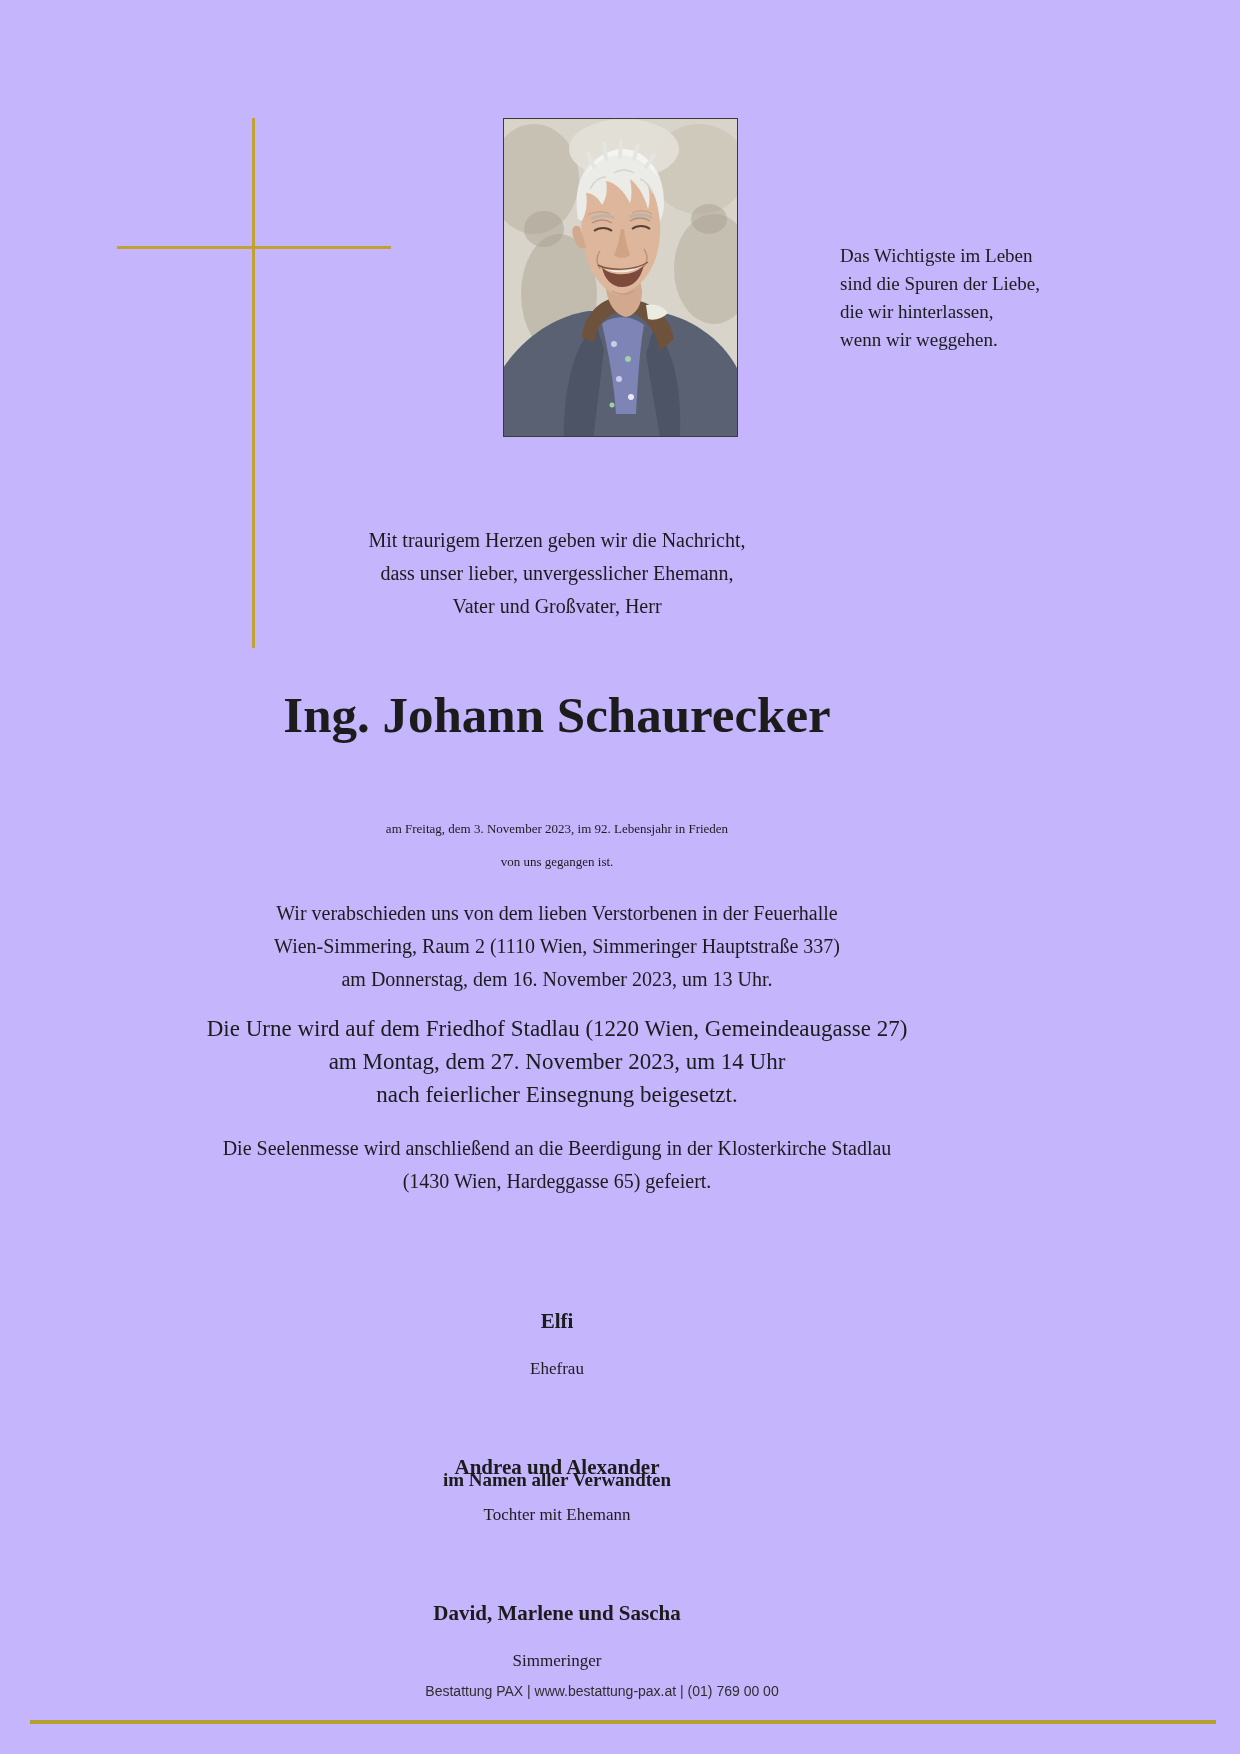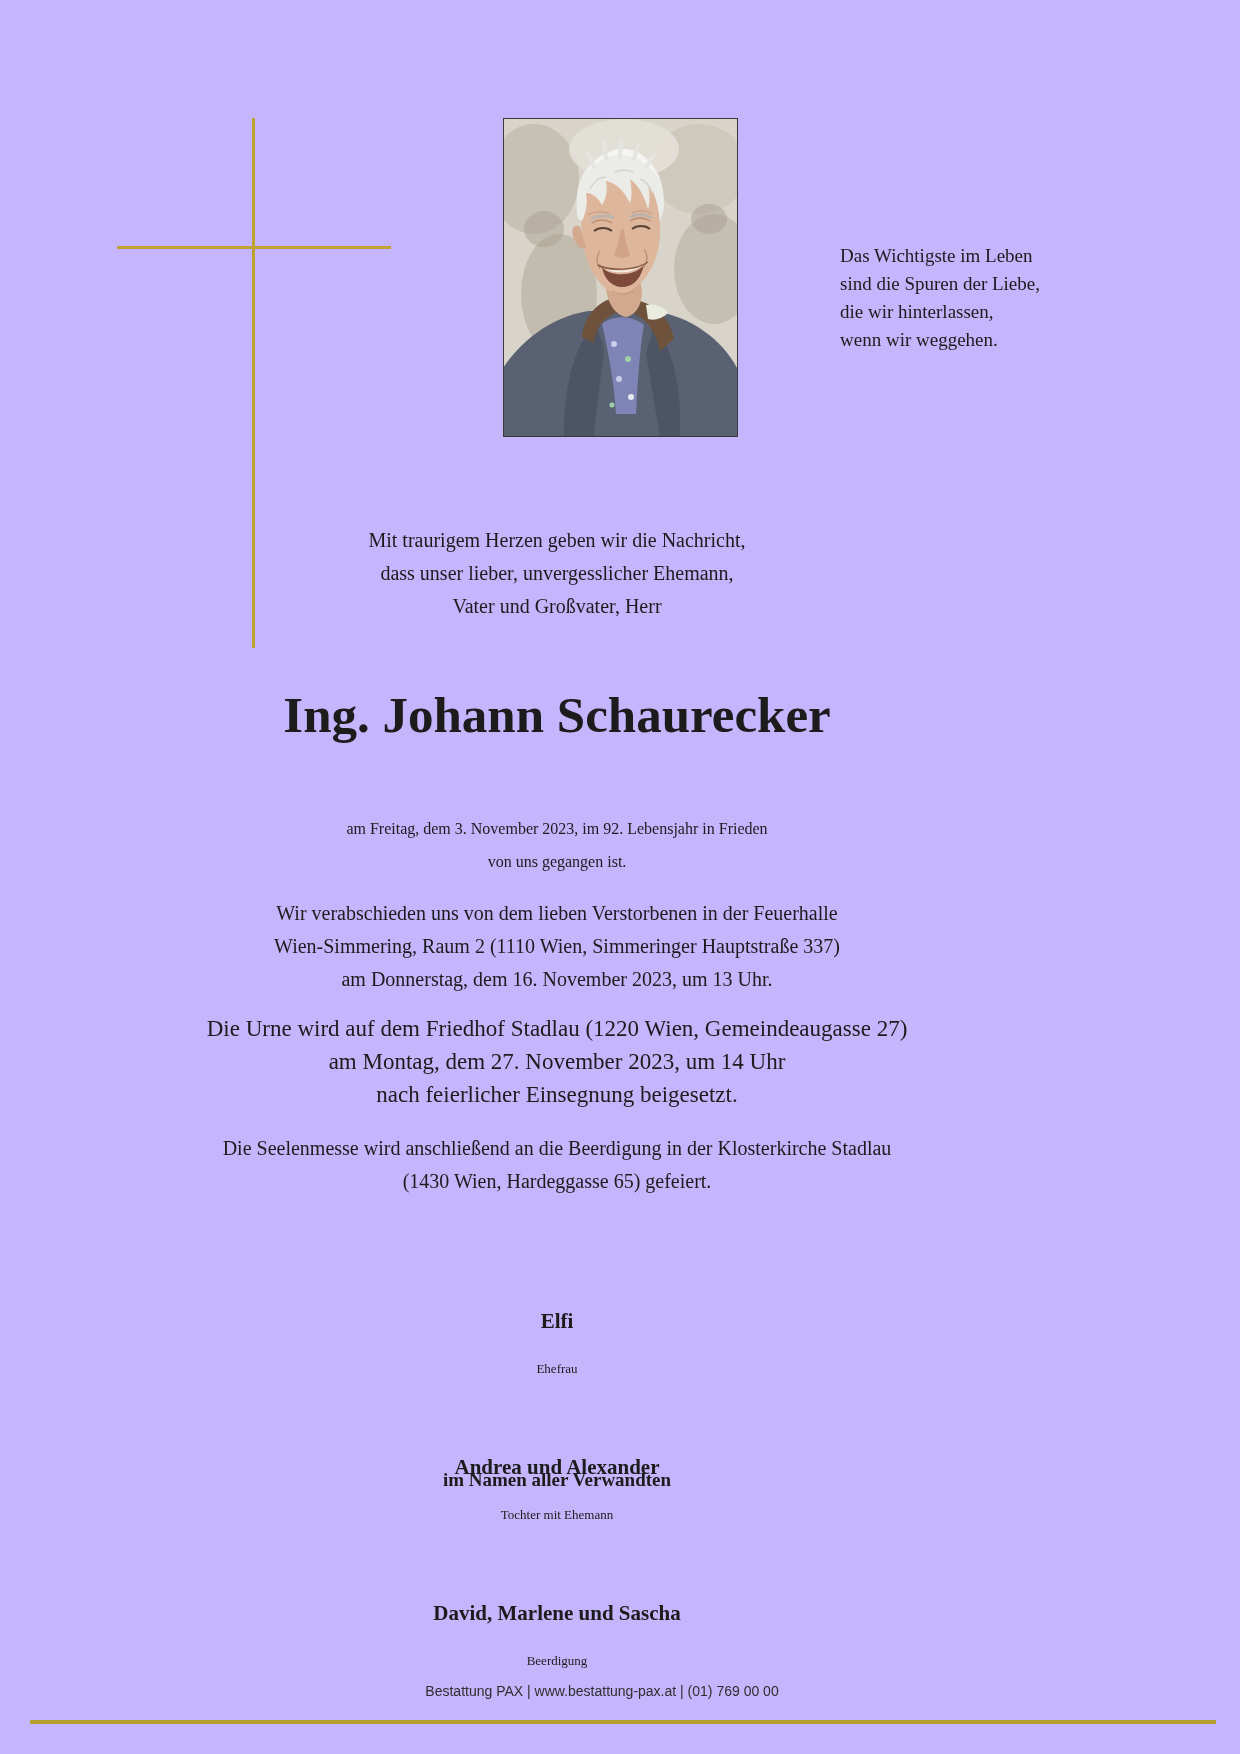--- a/index.html
+++ b/index.html
@@ -52,29 +52,29 @@
   
   .col {
     position: absolute;
     left: 0; width: 1114px;
     text-align: center;
     white-space: pre-line;
   }
   .intro   { top: 524px;  font-size: 20px; line-height: 33px; }
   .name    { top: 681px;  font-size: 51px; line-height: 68px;
              font-weight: bold; margin: 0; white-space: nowrap; }
-  .para-death    { top: 812px;  font-size: 16px; line-height: 33px; }
+  .para-death    { top: 812px;  font-size: 13px; line-height: 33px; }
   .para-farewell { top: 897px;  font-size: 20px; line-height: 33px; }
   .para-urn      { top: 1012px; font-size: 23px; line-height: 33px; }
   .para-mass     { top: 1132px; font-size: 20px; line-height: 33px; }
 
   .family { top: 1258px; }
   .family .member { margin-bottom: 2px; }
   .family .names    { font-weight: bold; font-size: 21px; line-height: 30px; margin-top: 12px; }
-  .family .relation { font-size: 13px; line-height: 30px; }
+  .family .relation { font-size: 17px; line-height: 30px; }
 
   .closing { top: 1468px; font-size: 19px; line-height: 24px; font-weight: bold; }
 
   .note {
     top: 1574px;
     font-size: 18px; line-height: 27px;
     font-style: italic;
   }
 
   .footer {
@@ -195,21 +195,21 @@
     <div class="member">
       <div class="names">Elfi</div>
       <div class="relation">Ehefrau</div>
     </div>
     <div class="member">
       <div class="names">Andrea und Alexander</div>
       <div class="relation">Tochter mit Ehemann</div>
     </div>
     <div class="member">
       <div class="names">David, Marlene und Sascha</div>
-      <div class="relation">Beerdigung</div>
+      <div class="relation">Simmeringer</div>
     </div>
   </div>
 
   <div class="col closing">im Namen aller Verwandten</div>
 
 
   <div class="footer">Bestattung PAX | www.bestattung-pax.at | (01) 769 00 00</div>
 
   <div class="bottom-rule"></div>
 

